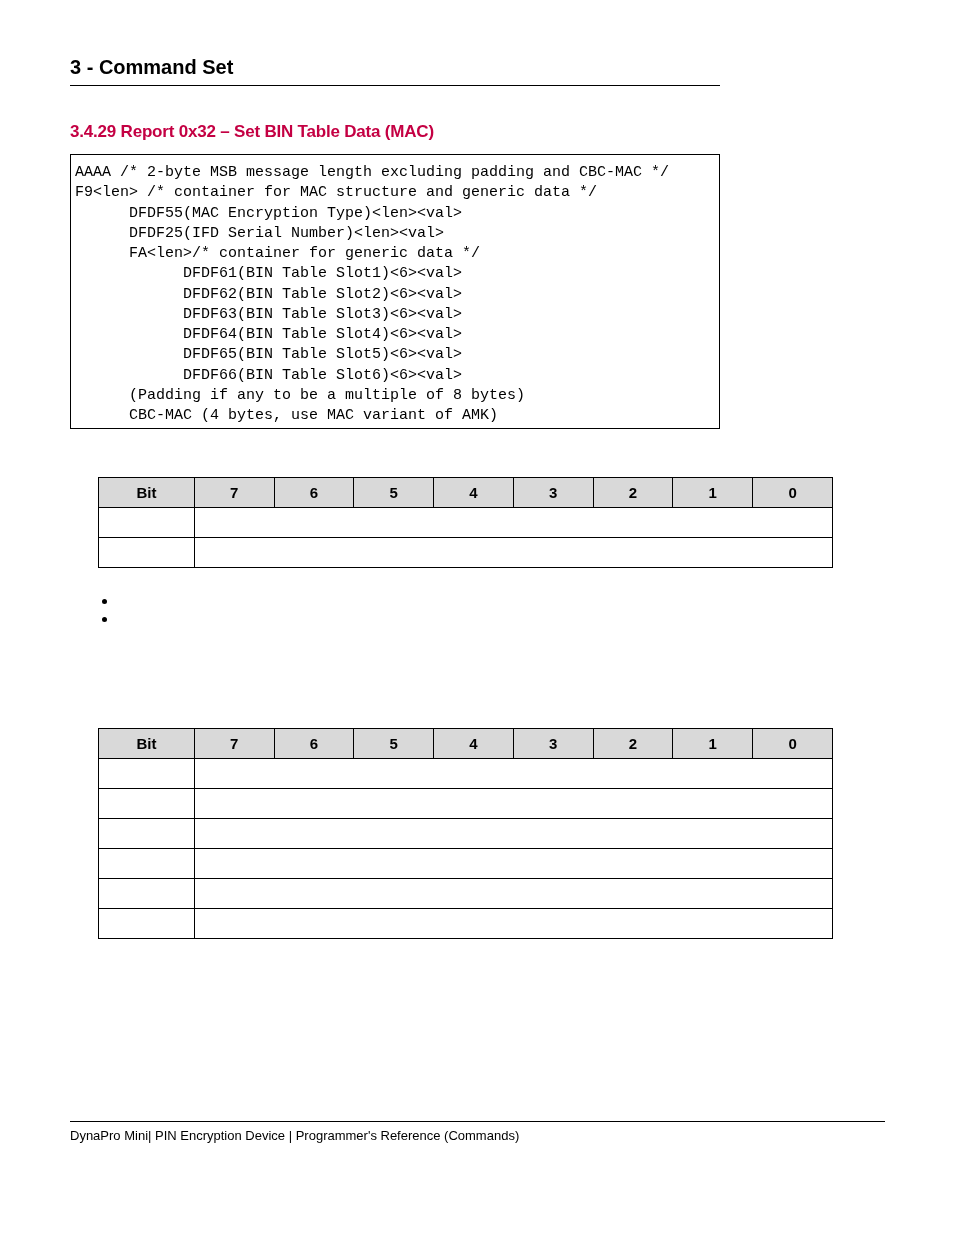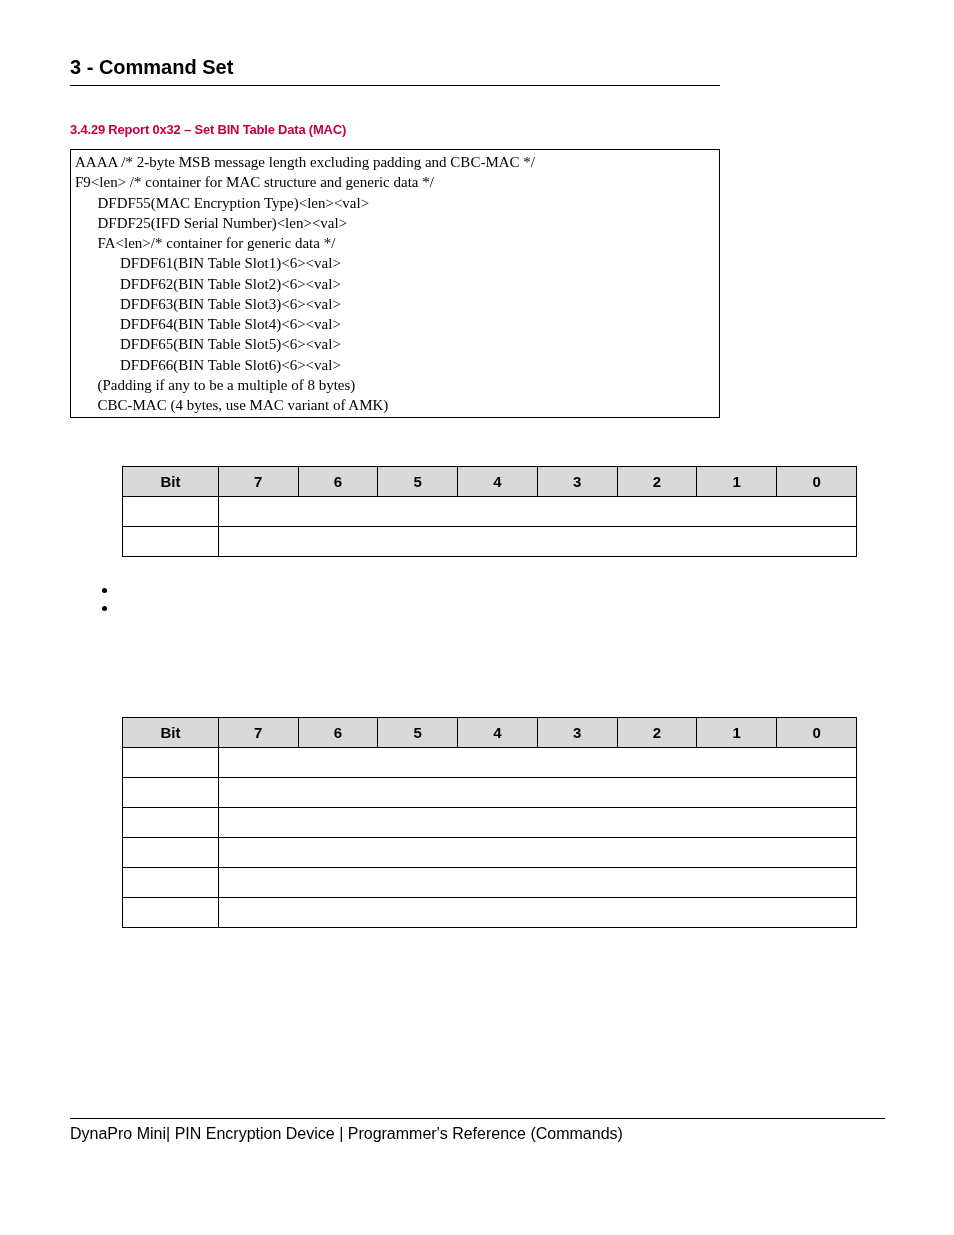--- a/index.html
+++ b/index.html
@@ -23,47 +23,47 @@
     margin: 0;
   }
   .hr {
     border: none;
     border-top: 1.5px solid #000;
     margin: 6px 0 36px 0;
   }
   .section-heading {
     font-family: Arial, Helvetica, sans-serif;
     font-weight: bold;
-    font-size: 13px;
+    font-size: 17px;
     color: #c40043;
     margin: 0 0 12px 0;
     letter-spacing: -0.2px;
   }
   .body-para {
     font-size: 16px;
     line-height: 1.35;
     margin: 0 0 50px 0;
     text-align: left;
   }
   .line2 {
     display: block;
   }
   .codeblock {
     border: 1px solid #000;
-    font-family: Liberation Serif, serif;
+    font-family: Liberation Mono, monospace;
     font-size: 15px;
     line-height: 1.35;
-    padding: 2px 4px 2px 4px;
+    padding: 8px 4px 2px 4px;
     white-space: pre;
     overflow: hidden;
     margin: 0 0 48px 0;
   }
   .table1, .table2 {
     width: 735px;
-    margin-left: 52px;
+    margin-left: 28px;
     border-collapse: collapse;
     margin-bottom: 24px;
   }
   .table1 th, .table1 td, .table2 th, .table2 td {
     border: 1px solid #000;
   }
   .table1 th, .table2 th {
     background: #d9d9d9;
     font-family: Arial, Helvetica, sans-serif;
     font-weight: bold;
@@ -87,21 +87,21 @@
     list-style: disc;
   }
   ul.bullets li {
     height: 18px;
   }
   .footer {
     position: absolute;
     left: 70px;
     bottom: 92px;
     font-family: Arial, Helvetica, sans-serif;
-    font-size: 16px;
+    font-size: 13px;
   }
   .footer-line {
     border: none;
     border-top: 1px solid #000;
     margin: 0 0 6px 0;
     width: 815px;
   }
   .gap-before-table2 { height: 72px; }
 </style>
 </head>

